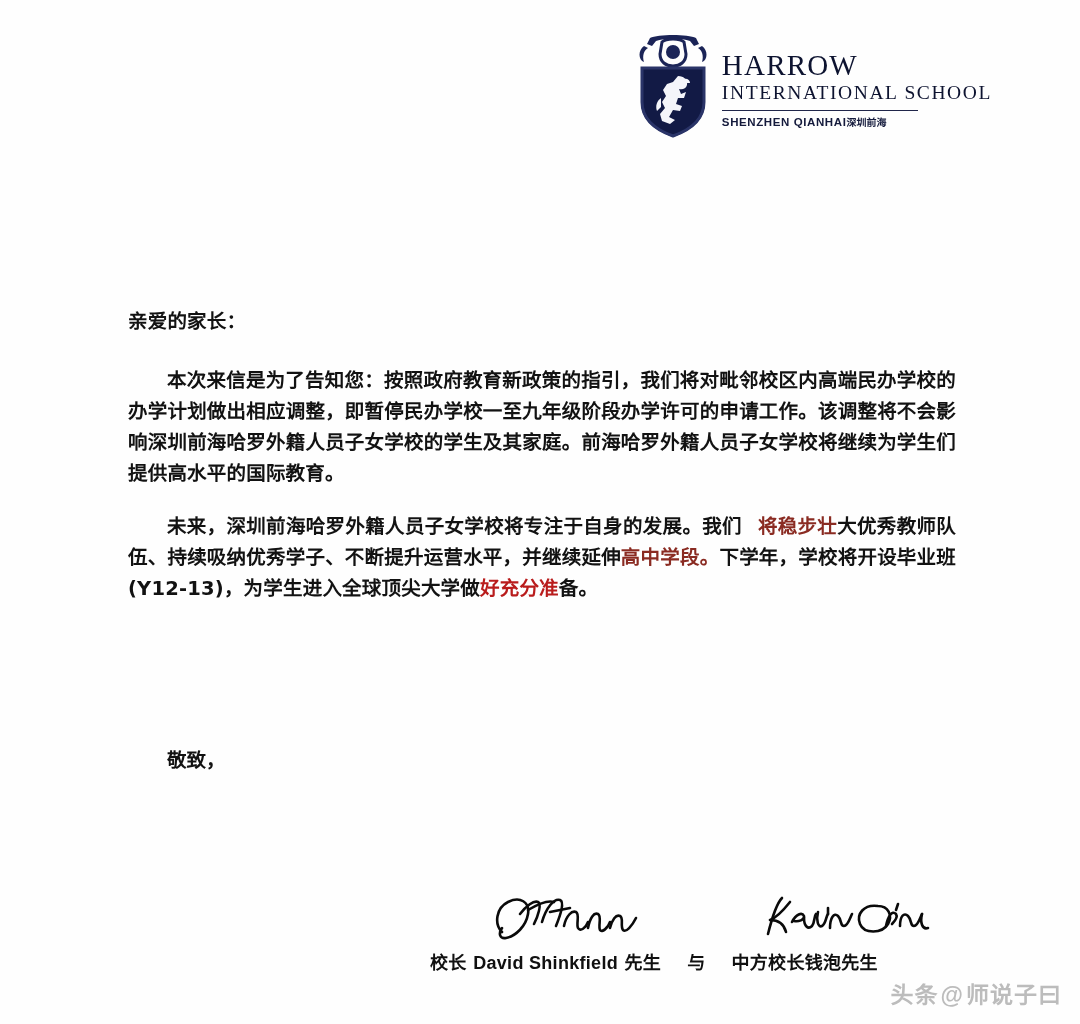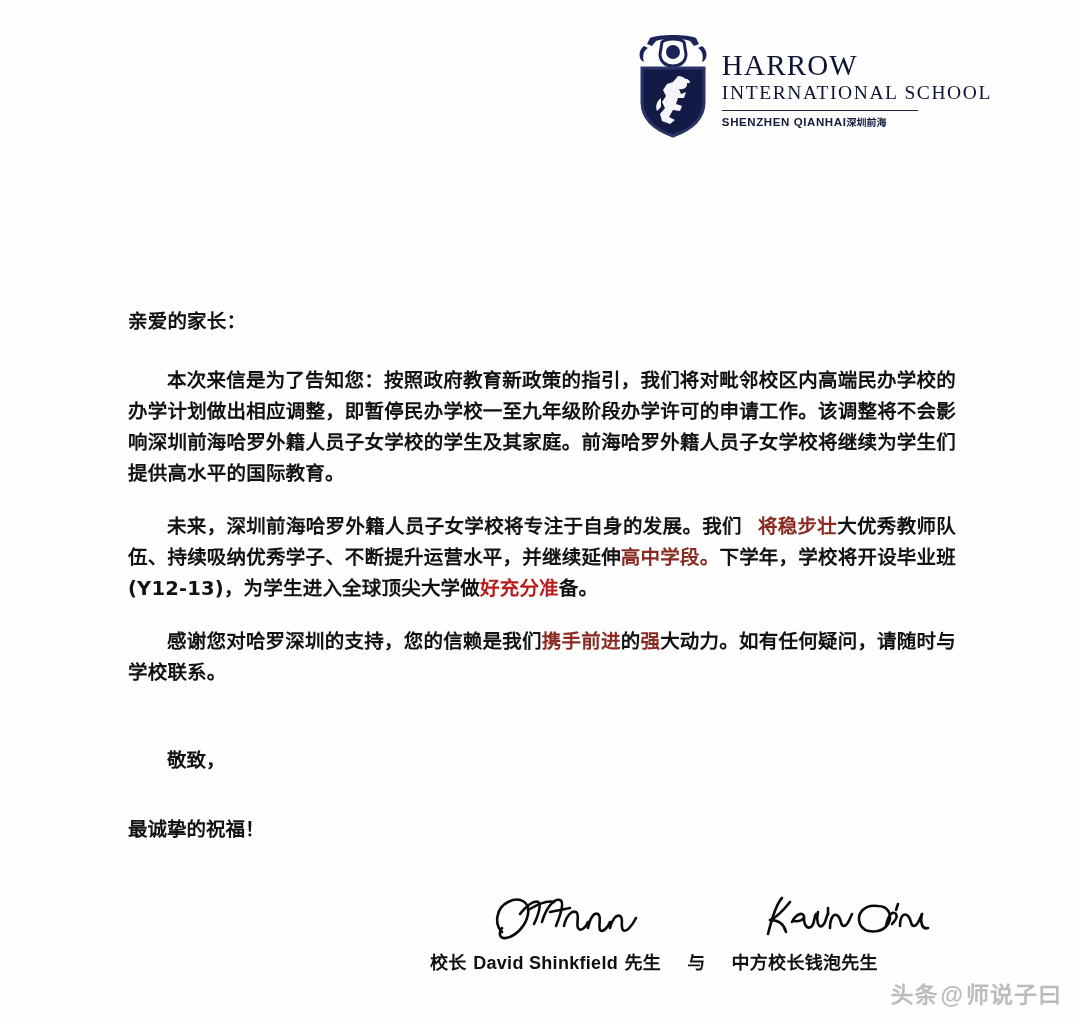--- a/index.html
+++ b/index.html
@@ -227,27 +227,25 @@
         <span>SHENZHEN QIANHAI</span><span class="cn-small">深圳前海</span>
       </div>
     </div>
   </div>
 
   <div class="letter">
     <p class="salutation">亲爱的家长：</p>
     <div id="paragraphs">
         <p class="para"><span>本次来信是为了告知您：按照政府教育新政策的指引，我们将对毗邻校区内高端民办学校的办学计划做出相应调整，即暂停民办学校一至九年级阶段办学许可的申请工作。该调整将不会影响深圳前海哈罗外籍人员子女学校的学生及其家庭。前海哈罗外籍人员子女学校将继续为学生们提供高水平的国际教育。</span></p>
         <p class="para"><span>未来，深圳前海哈罗外籍人员子女学校将专注于自身的发展。我们</span><span class="hl" style="color: rgb(138, 43, 34); padding-left: 16px;">将稳步壮</span><span>大优秀教师队伍、持续吸纳优秀学子、不断提升运营水平，并继续延伸</span><span class="hl" style="color: rgb(138, 43, 34);">高中学段。</span><span>下学年，学校将开设毕业班(Y12-13)，为学生进入全球顶尖大学做</span><span class="hl" style="color: #b91c1c;">好充分准</span><span>备。</span></p>
-        <p class="para"><span>感谢您对哈罗深圳的支持，您的信赖是我们</span><span class="hl" style="color: rgb(138, 43, 34);">携手前进</span><span>的</span><span class="hl" style="color: rgb(138, 43, 34);">强</span><span>大动力。如有任何疑问，请随时与学校联系。</span></p>
       </div>
   </div>
 
   <div class="closing-block">
     <p class="closing-regards">敬致，</p>
-    <p class="closing-wish">最诚挚的祝福！</p>
   </div>
 
   <div class="sign-area">
     <div class="sign-row">
       <div class="sig sig-left">
         <svg width="180" height="56" viewBox="0 0 180 56" xmlns="http://www.w3.org/2000/svg" aria-hidden="true">
           <g fill="none" stroke="#0a0a0a" stroke-width="2.6" stroke-linecap="round" stroke-linejoin="round">
             <path d="M12 44 C4 36 6 20 18 14 C30 8 40 14 38 26 C36 38 26 48 16 50 C10 51 8 46 12 40"></path>
             <path d="M30 26 C36 18 44 12 48 14 C52 16 48 28 44 36"></path>
             <path d="M38 22 C48 16 58 12 64 14"></path>

